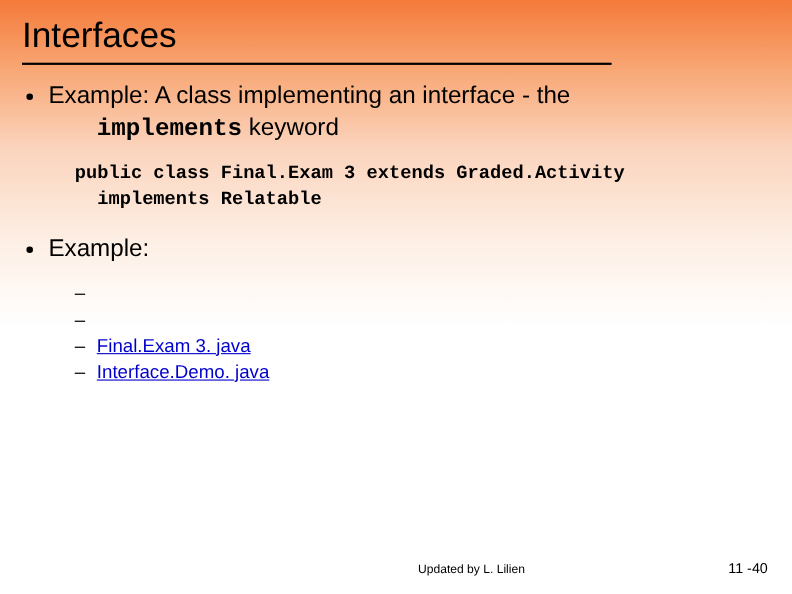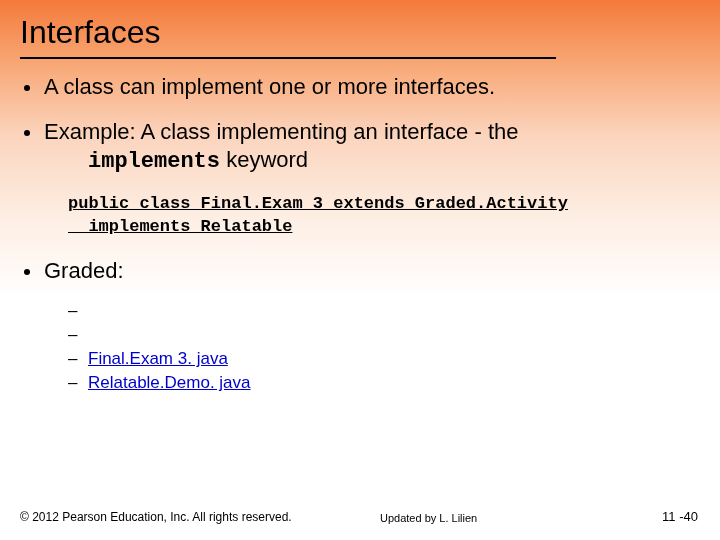--- a/index.html
+++ b/index.html
@@ -54,21 +54,20 @@
     margin-left: 44px;
   }
   .codeblock {
     font-family: "Courier New", Courier, monospace;
     font-weight: bold;
     font-size: 17px;
     color: #000;
     margin: 4px 0 18px 48px;
     line-height: 1.35;
     white-space: pre;
-    text-decoration: underline;
   }
   .sub-list {
     margin: 0 0 0 48px;
   }
   .sub-item {
     display: flex;
     align-items: flex-start;
     font-size: 17px;
     color: #000;
     margin: 4px 0;
@@ -98,56 +97,51 @@
   .footer .updated { position: absolute; left: 380px; bottom: 0; font-size: 11px; }
   .footer .page { position: absolute; right: 22px; bottom: 0; font-size: 13px; }
 </style>
 </head>
 <body>
 
 <div class="slide">
 
   <h1 class="title">Interfaces</h1>
 
-  <div class="bullet">
-    <span class="dot"></span>
-    <span class="text">A class can implement one or more interfaces.</span>
-  </div>
 
   <div class="bullet">
     <span class="dot"></span>
     <span class="text">
       <span>Example:   A class implementing an interface - the </span><span class="mono">implements</span><span> keyword</span>
     </span>
   </div>
 
   <div class="codeblock">public class Final.Exam 3 extends Graded.Activity
   implements Relatable</div>
 
   <div class="bullet">
     <span class="dot"></span>
-    <span class="text">Graded:</span>
+    <span class="text">Example:</span>
   </div>
 
   <div class="sub-list">
     <div class="sub-item">
       <span class="dash">–</span>
     </div>
     <div class="sub-item">
       <span class="dash">–</span>
     </div>
     <div class="sub-item">
       <span class="dash">–</span>
       <span class="link">Final.Exam 3. java</span>
     </div>
     <div class="sub-item">
       <span class="dash">–</span>
-      <span class="link">Relatable.Demo. java</span>
+      <span class="link">Interface.Demo. java</span>
     </div>
   </div>
 
   <div class="footer">
-    <span class="copyright">© 2012 Pearson Education, Inc. All rights reserved.</span>
     <span class="updated">Updated by L. Lilien</span>
     <span class="page">11 -40</span>
   </div>
 
 </div>
 
 </body></html>

